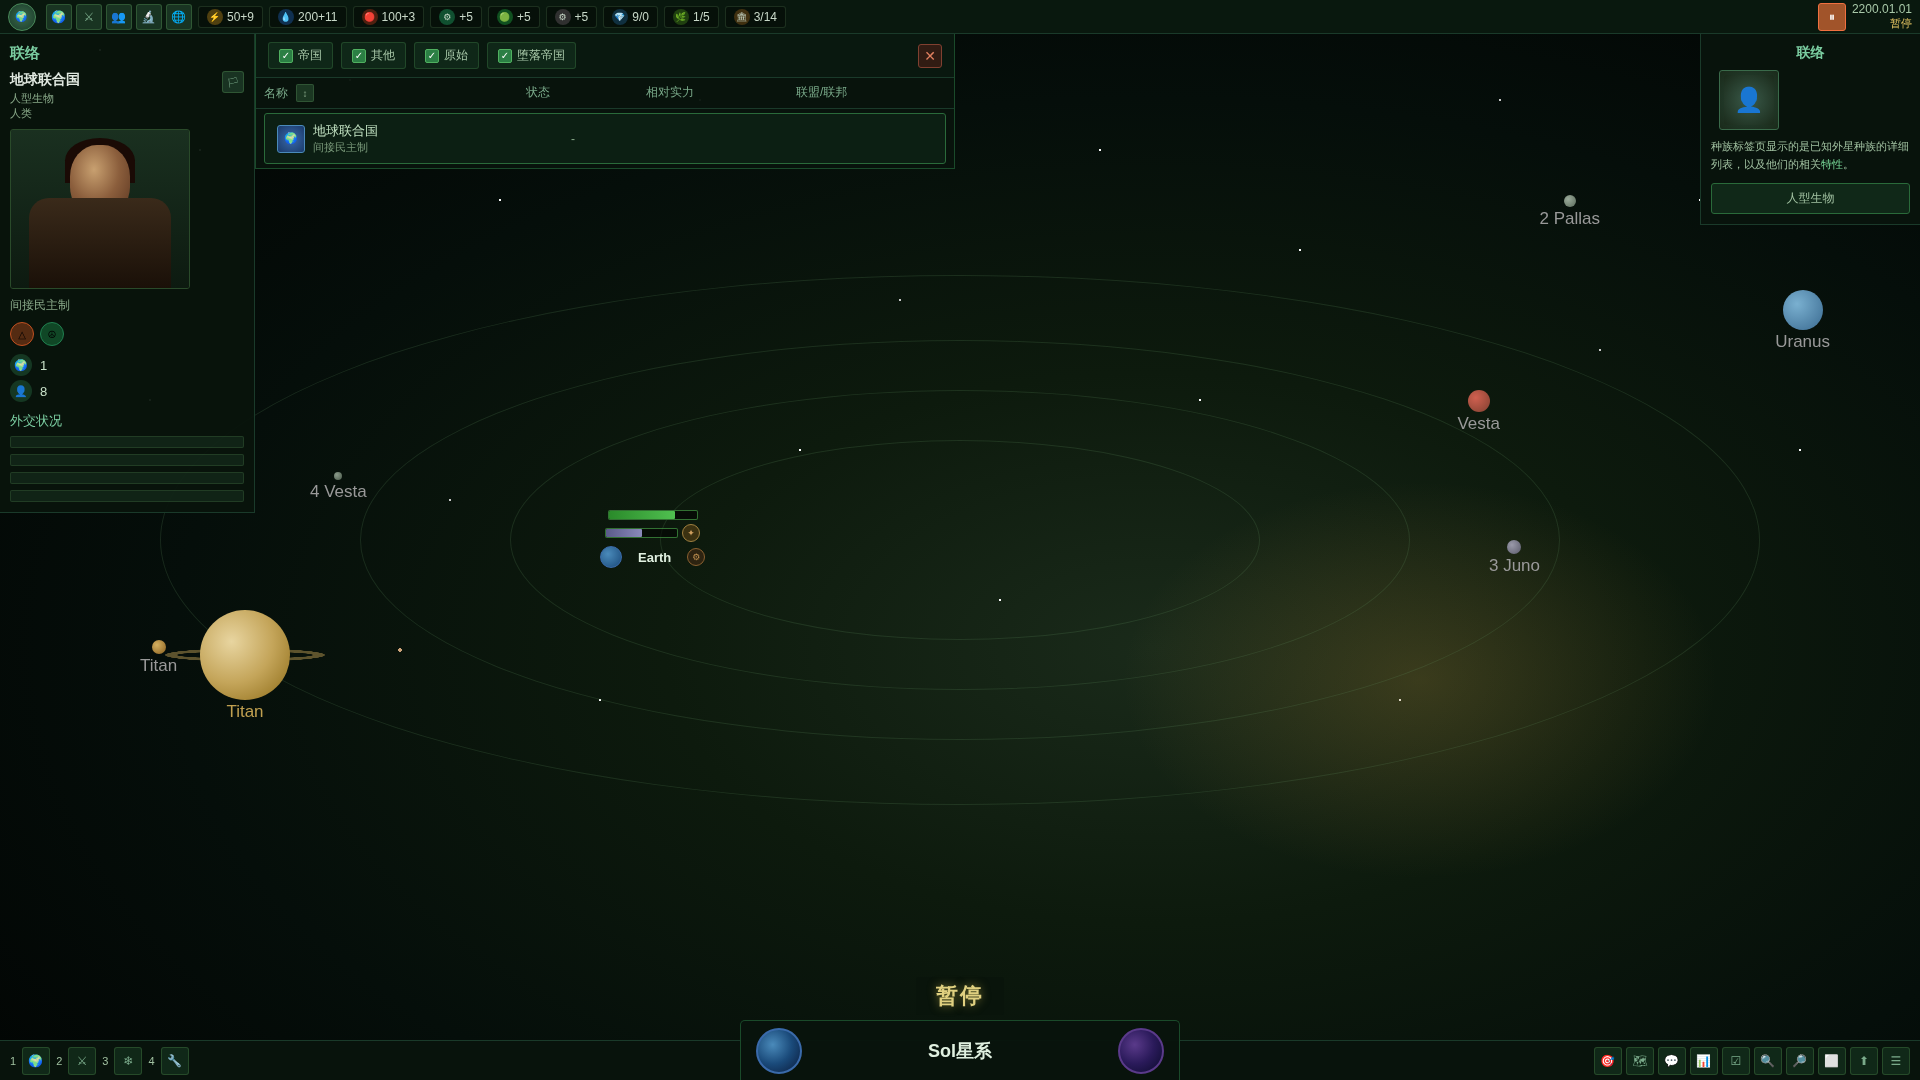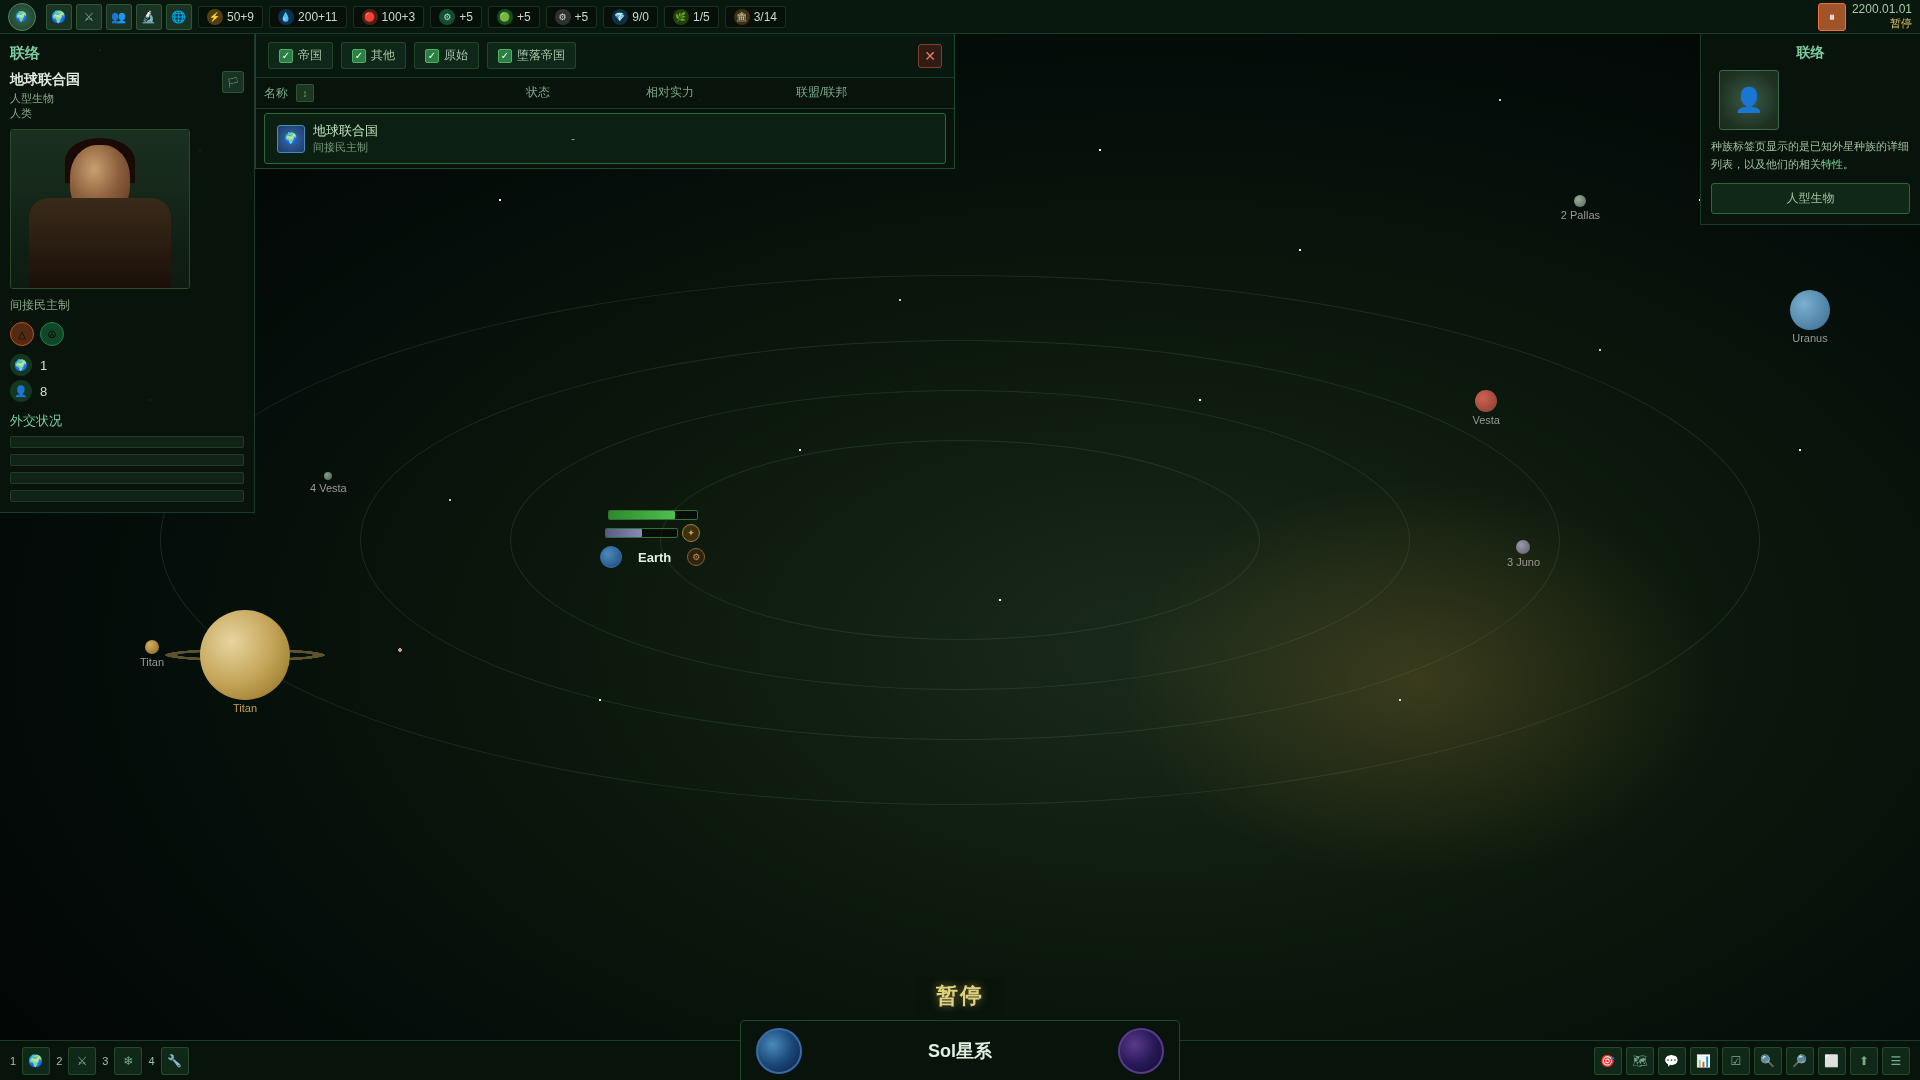--- a/index.html
+++ b/index.html
@@ -738,21 +738,21 @@
       top: 640px;
       z-index: 10;
     }
 
     .planet-dot {
       border-radius: 50%;
     }
 
     .planet-name-lbl {
       color: #999;
-      font-size: 11px;
+      font-size: 17px;
       text-align: center;
       margin-top: 2px;
     }
 
     .col-header {
       color: #7aaa8a;
       font-size: 12px;
     }
   </style>
 </head>

